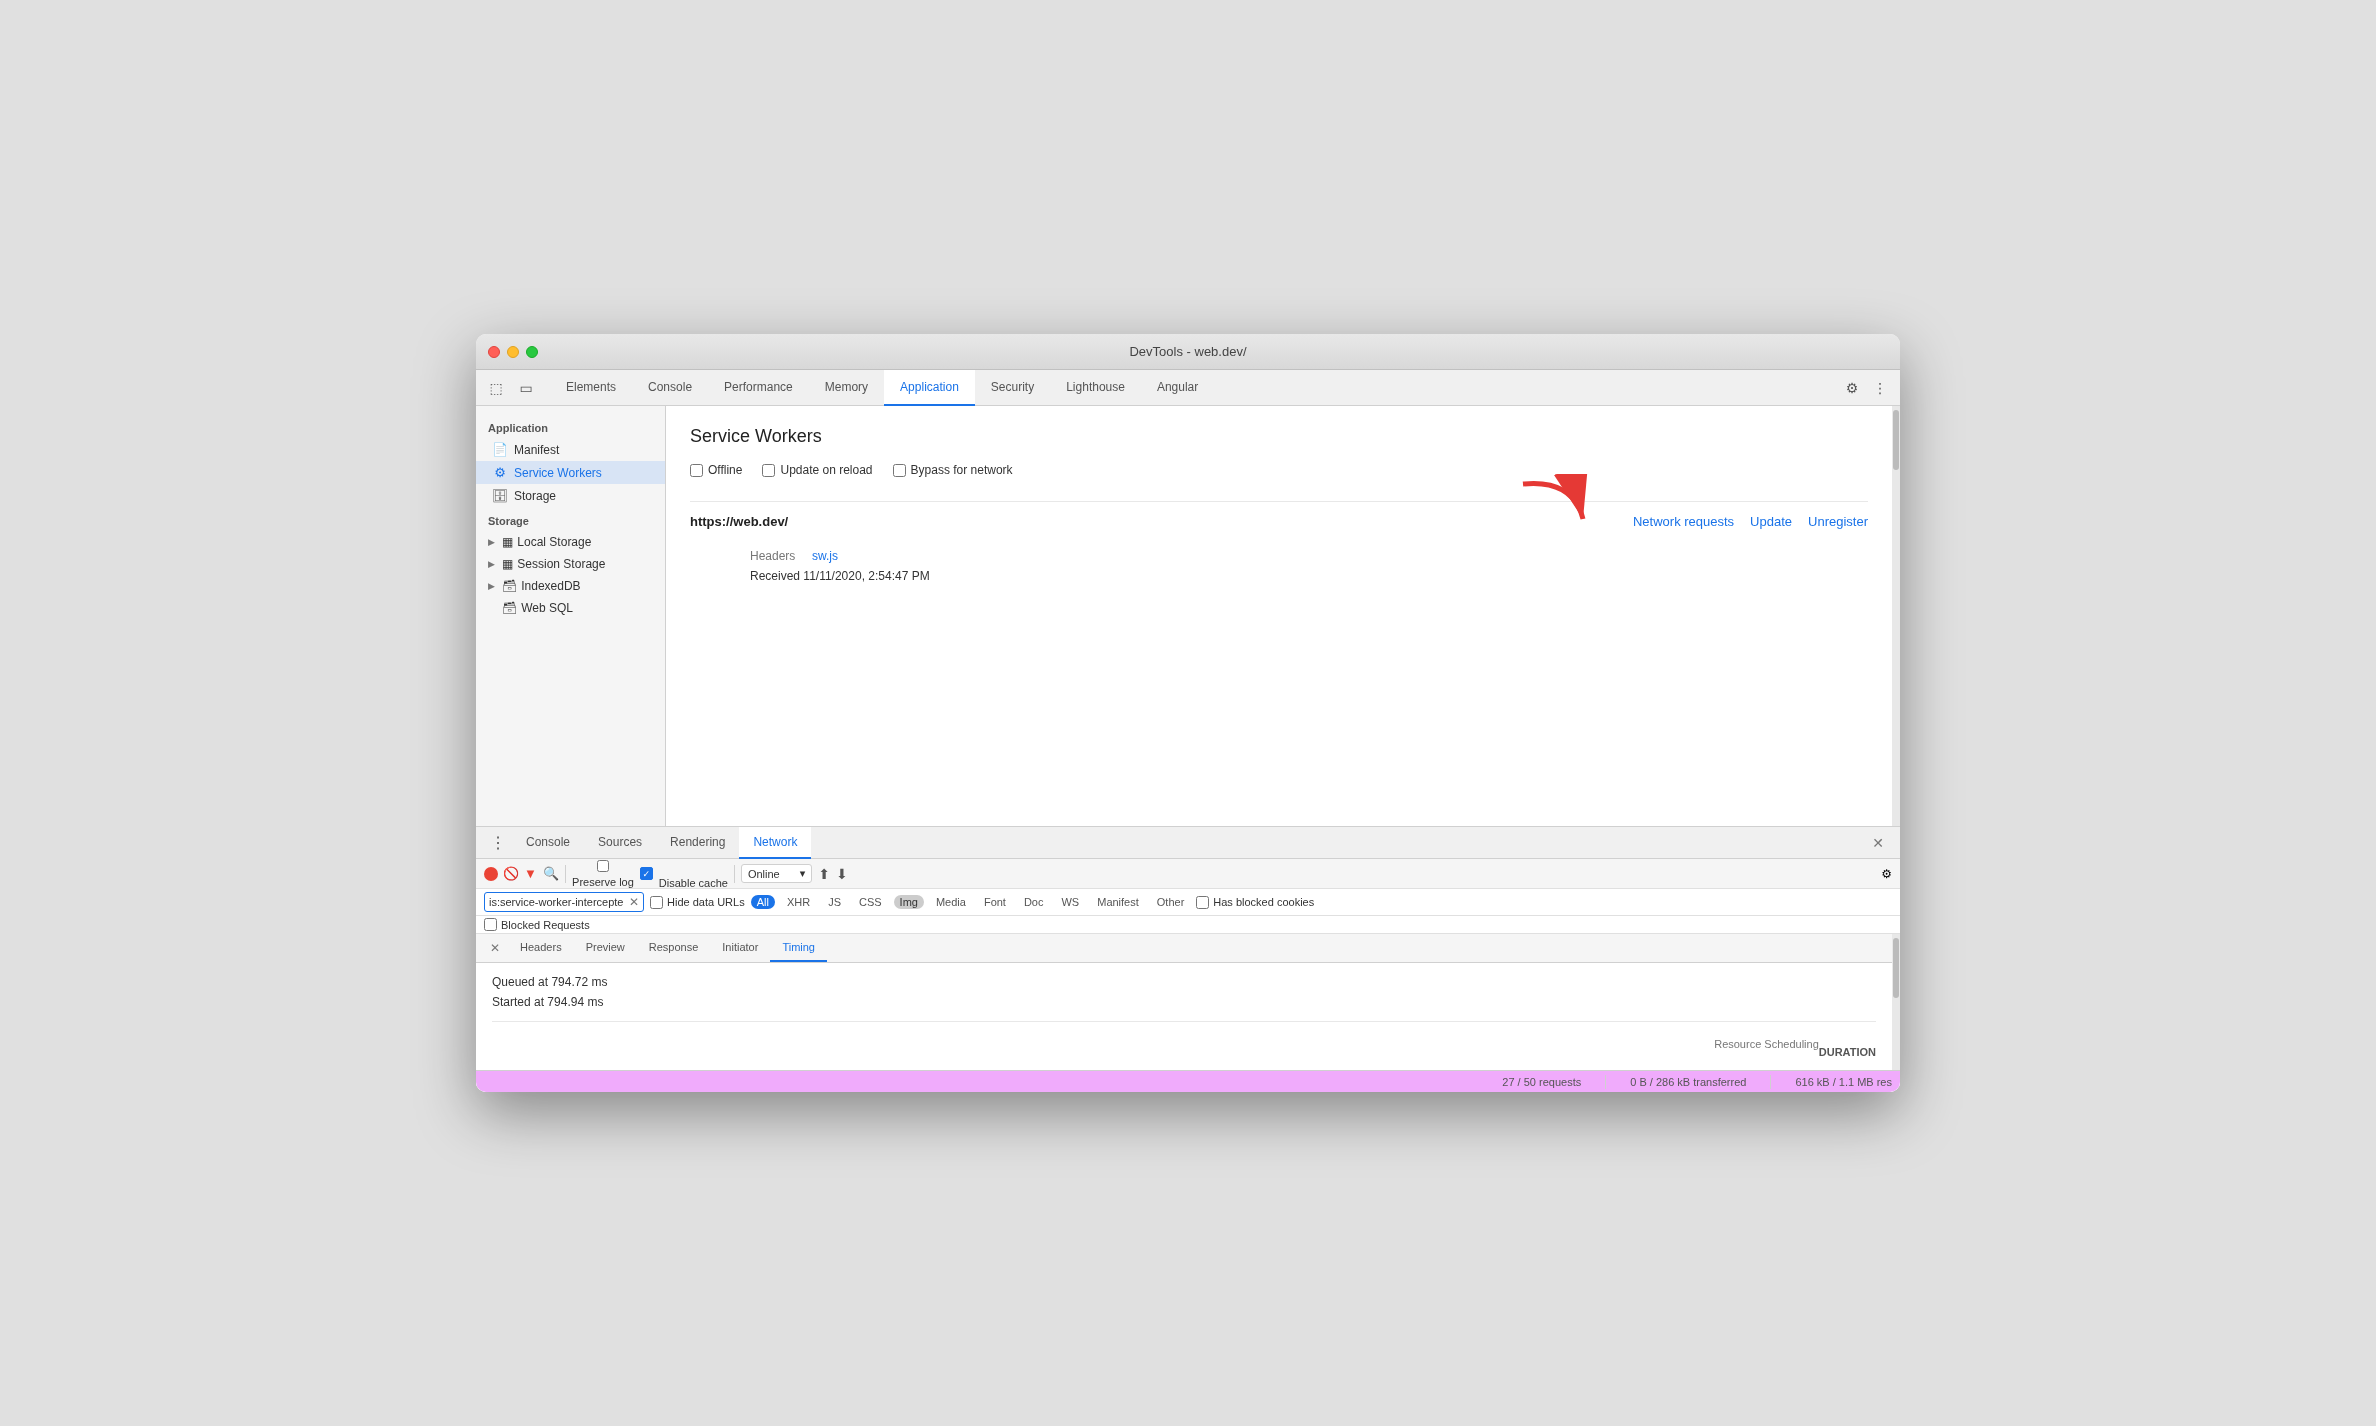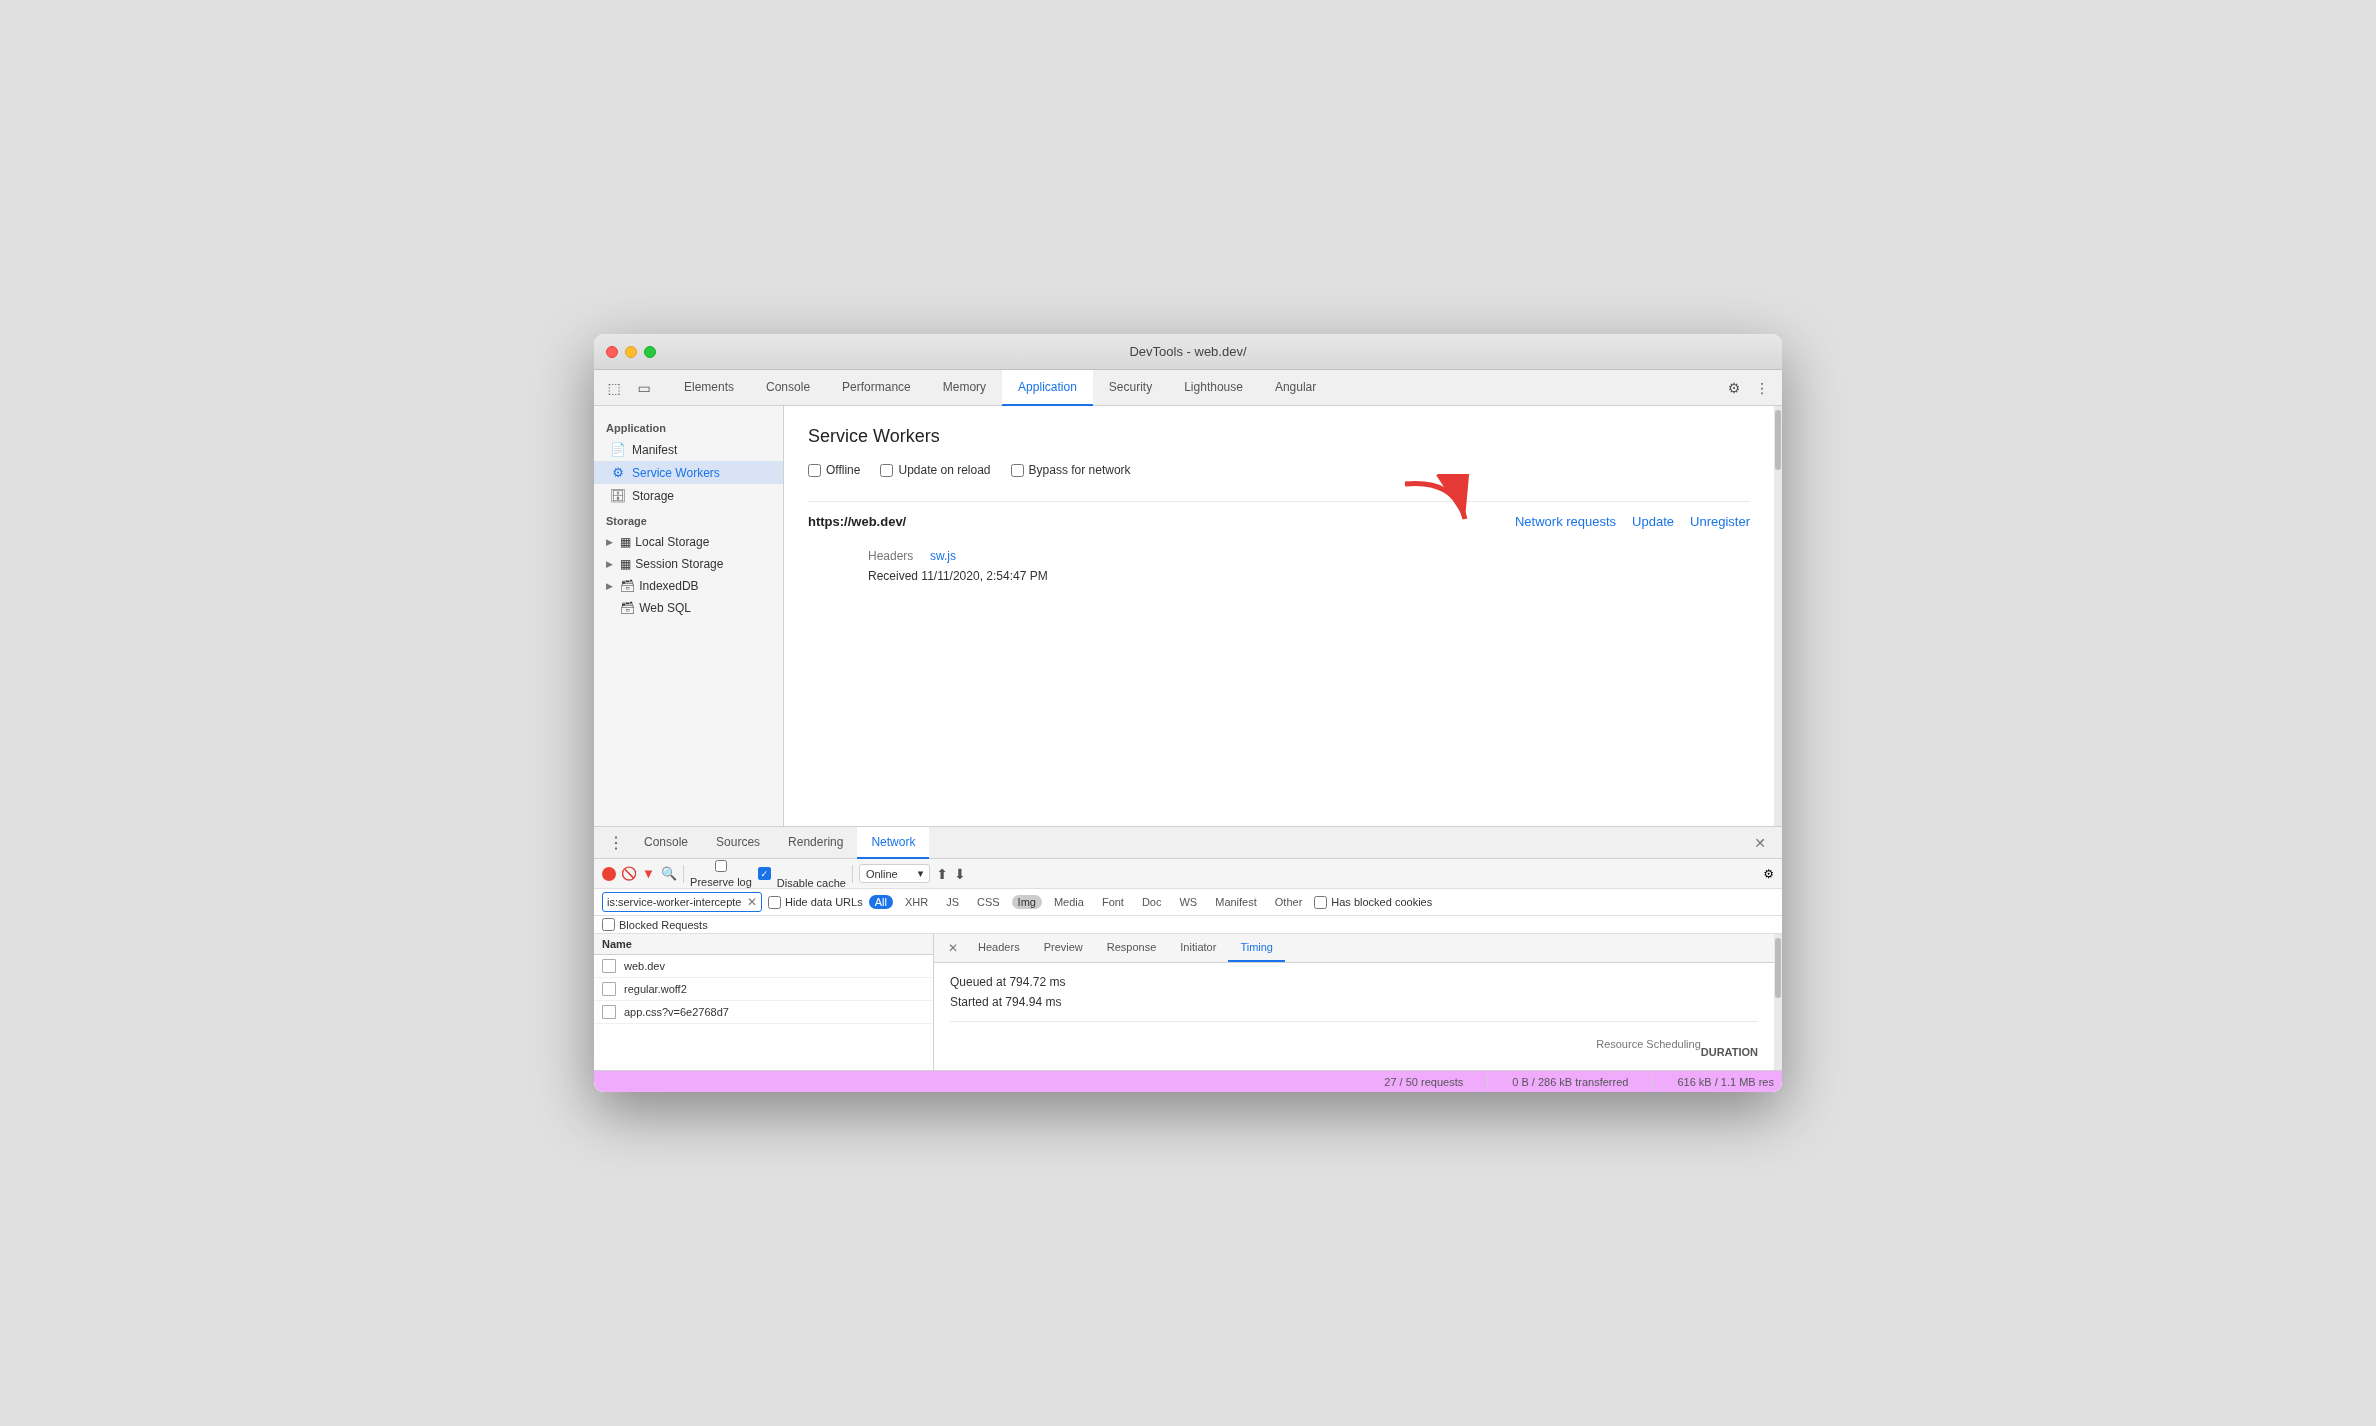--- a/index.html
+++ b/index.html
@@ -7,21 +7,21 @@
       font-family: -apple-system, BlinkMacSystemFont, 'Segoe UI', sans-serif;
       font-size: 12px;
       background: #e0e0e0;
       display: flex;
       align-items: center;
       justify-content: center;
       min-height: 100vh;
       padding: 20px;
     }
     .window {
-      width: 1188px;
+      width: 1424px;
       border-radius: 10px;
       overflow: hidden;
       box-shadow: 0 20px 60px rgba(0,0,0,0.4);
       background: #f5f5f5;
     }
     .titlebar {
       background: linear-gradient(to bottom, #e8e8e8, #d8d8d8);
       height: 36px;
       display: flex;
       align-items: center;
@@ -763,38 +763,20 @@
         </label>
       </div>
 
       <div class="blocked-row">
         <input type="checkbox" style="">
         <span>Blocked Requests</span>
       </div>
 
       <div class="network-content">
 
-        <div class="request-list">
-          <div class="request-list-header">Name</div>
-          <div class="request-items">
-            <div class="request-row">
-              <div class="file-icon"></div>
-              <span>web.dev</span>
-            </div>
-            <div class="request-row">
-              <div class="file-icon"></div>
-              <span>regular.woff2</span>
-            </div>
-            <div class="request-row">
-              <div class="file-icon"></div>
-              <span>app.css?v=6e2768d7</span>
-            </div>
-          </div>
-
-        </div>
 
         <div class="detail-panel">
           <div class="detail-tabs">
             <div class="detail-close">✕</div>
             <div class="detail-tab">Headers</div>
             <div class="detail-tab">Preview</div>
             <div class="detail-tab">Response</div>
             <div class="detail-tab">Initiator</div>
             <div class="detail-tab active">Timing</div>
           </div>

